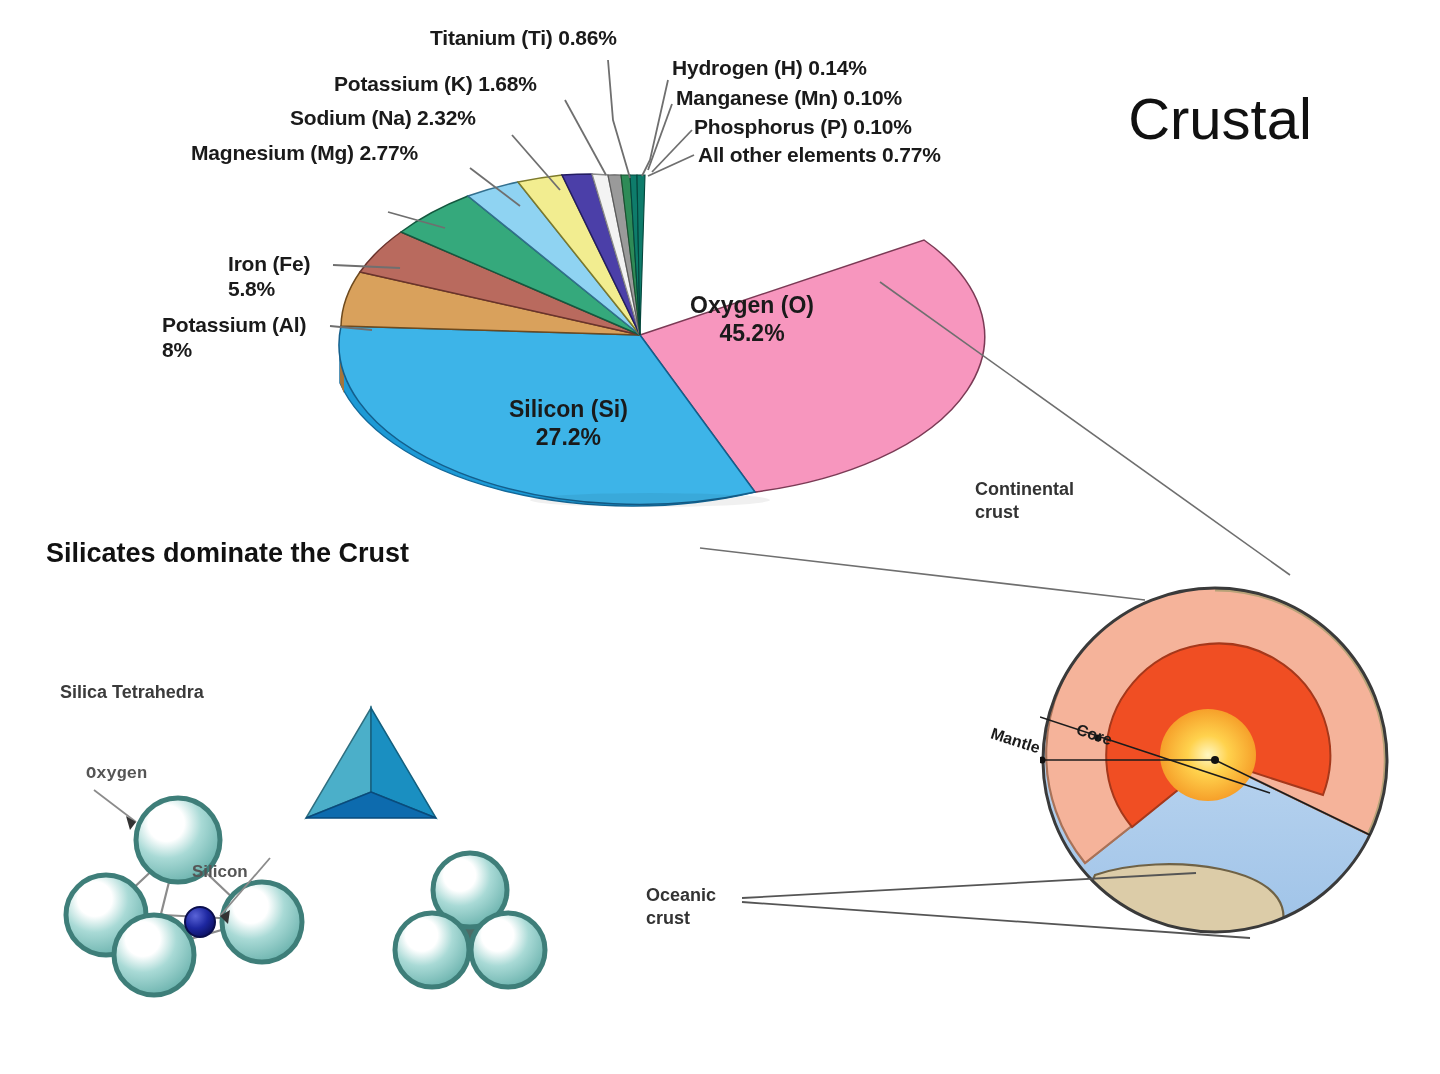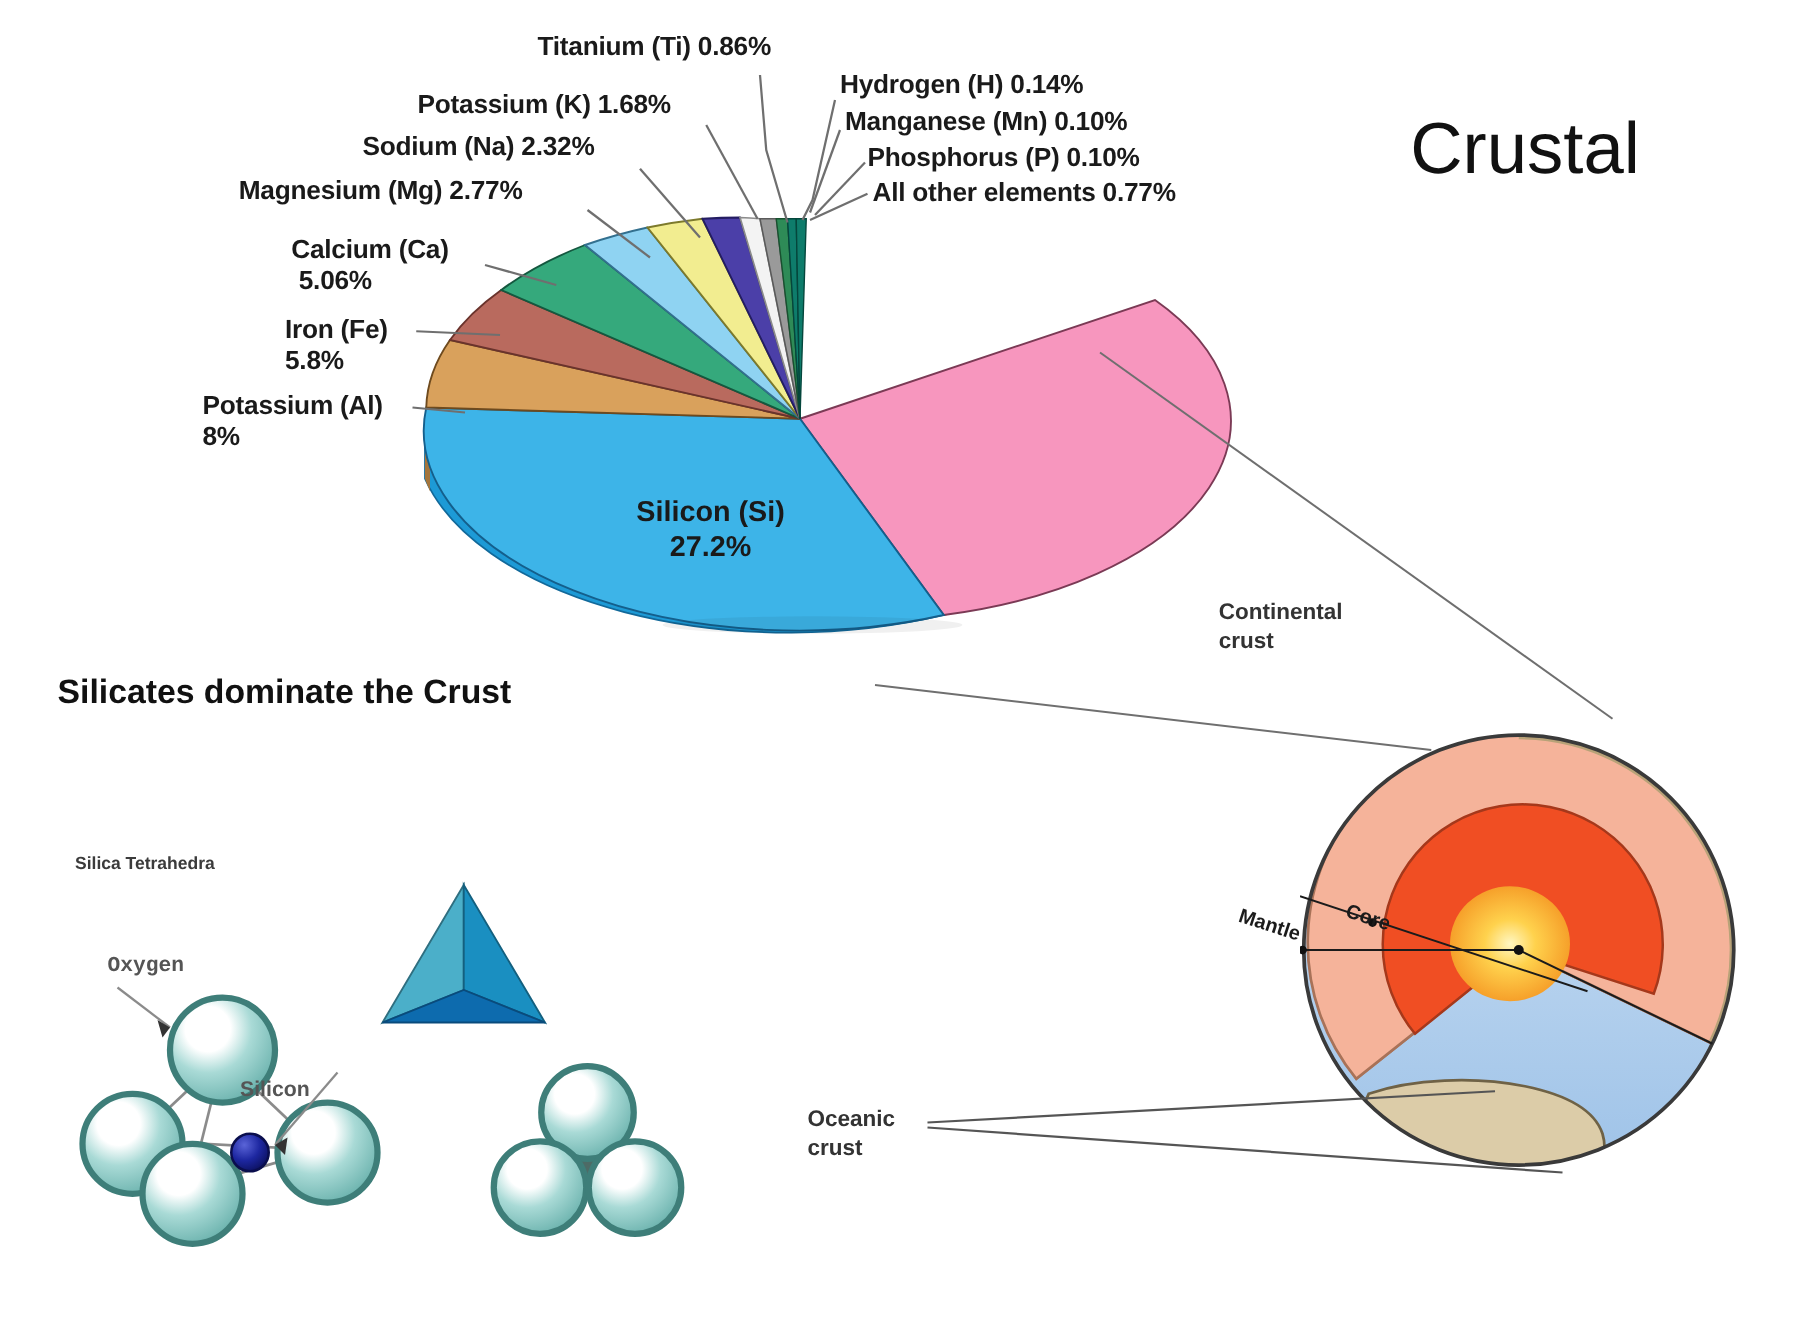--- a/index.html
+++ b/index.html
@@ -39,21 +39,21 @@
   }
 
   
   #silicatesCaption{
     left:46px; top:538px;
     font-size:27px; font-weight:bold; color:#111;
     white-space:nowrap;
   }
   #tetraCaption{
     left:60px; top:682px;
-    font-size:14px; font-weight:bold; color:#3b3b3b;
+    font-size:18px; font-weight:bold; color:#3b3b3b;
     white-space:nowrap;
     text-align:center;
   }
   .molLabel{
     font-size:17px;font-weight:bold;color:#555;white-space:nowrap;
   }
 
   
   .earthLabel{
     font-size:18px;font-weight:bold;color:#333;line-height:1.25;
@@ -145,40 +145,40 @@
 
       <path stroke-width="1.6" d="M 700 548 L 1145 600"></path>
     </g>
   </svg>
 
   <div class="abs calloutLabel" style="left:430px;top:26px;">Titanium (Ti) 0.86%</div>
   <div class="abs calloutLabel" style="left:334px;top:72px;">Potassium (K) 1.68%</div>
   <div class="abs calloutLabel" style="left:290px;top:106px;">Sodium (Na) 2.32%</div>
   <div class="abs calloutLabel" style="left:191px;top:141px;">Magnesium (Mg) 2.77%</div>
 
-  <div class="abs calloutLabel" style="left:233px;top:188px;">
-    <div>Calcium (Ca)</div>
-    <div style="text-align:left;padding-left:6px;">5.06%</div>
-  </div>
 
   <div class="abs calloutLabel" style="left:228px;top:252px;">
     <div>Iron (Fe)</div>
     <div>5.8%</div>
   </div>
 
   <div class="abs calloutLabel" style="left:162px;top:313px;">
     <div>Potassium (Al)</div>
     <div>8%</div>
   </div>
 
   <div class="abs calloutLabel right" style="left:672px;top:56px;">Hydrogen (H) 0.14%</div>
   <div class="abs calloutLabel right" style="left:676px;top:86px;">Manganese (Mn) 0.10%</div>
   <div class="abs calloutLabel right" style="left:694px;top:115px;">Phosphorus (P) 0.10%</div>
   <div class="abs calloutLabel right" style="left:698px;top:143px;">All other elements 0.77%</div>
 
+  <div class="abs sliceLabel" style="left:690px;top:292px;">
+    <div>Oxygen (O)</div>
+    <div>45.2%</div>
+  </div>
   <div class="abs sliceLabel" style="left:509px;top:396px;">
     <div>Silicon (Si)</div>
     <div>27.2%</div>
   </div>
 
   <div class="abs" id="silicatesCaption">Silicates dominate the Crust</div>
 
   <div class="abs" id="tetraCaption">Silica Tetrahedra</div>
 
   <svg class="abs" style="left:296px;top:700px;" width="150" height="130" viewBox="0 0 150 130">

